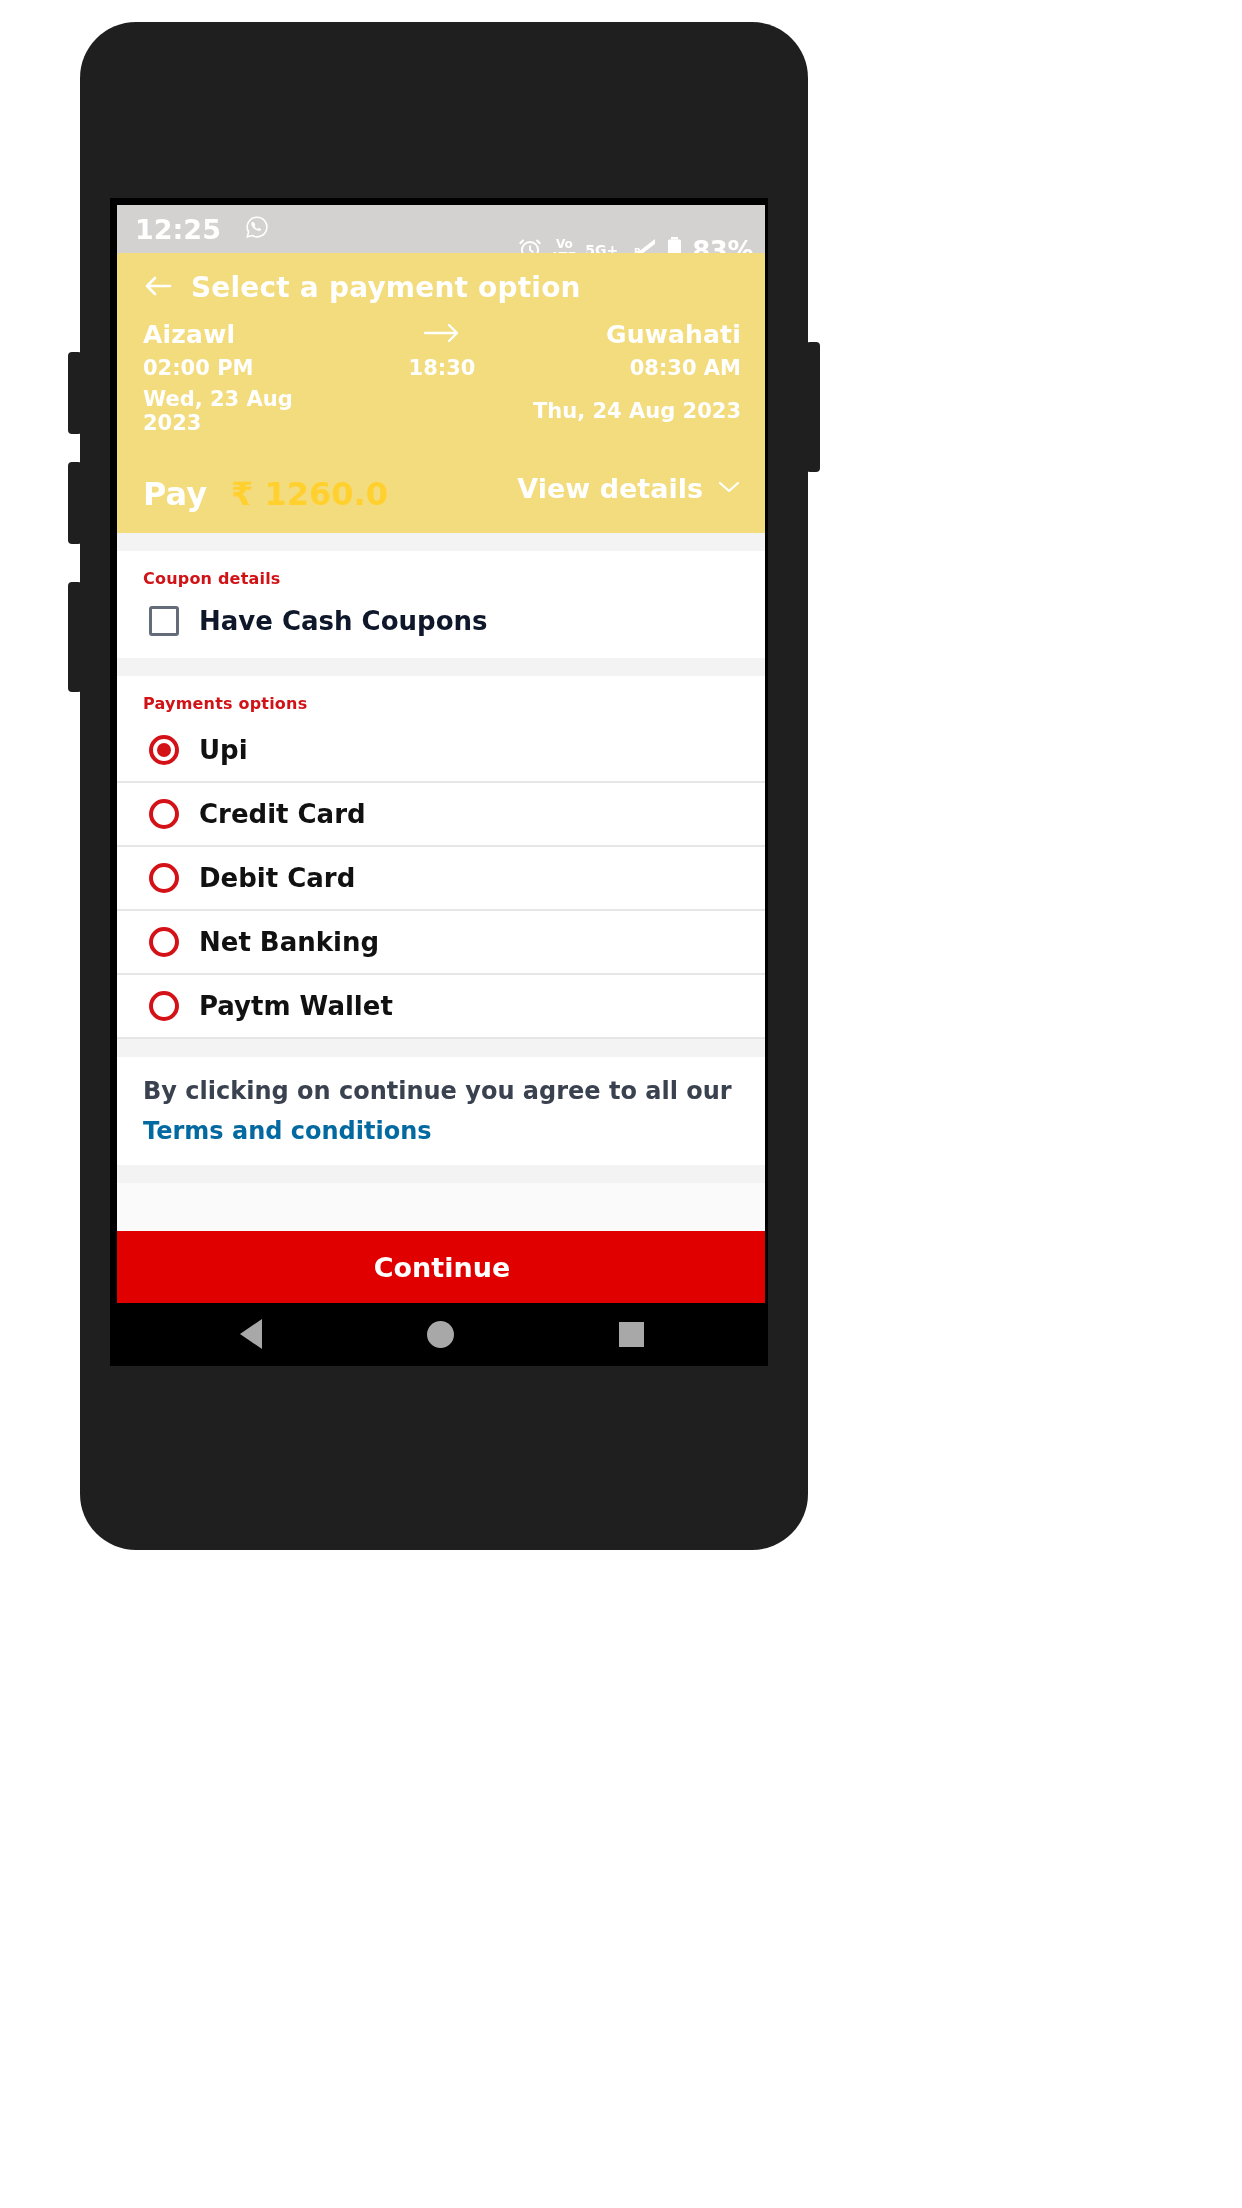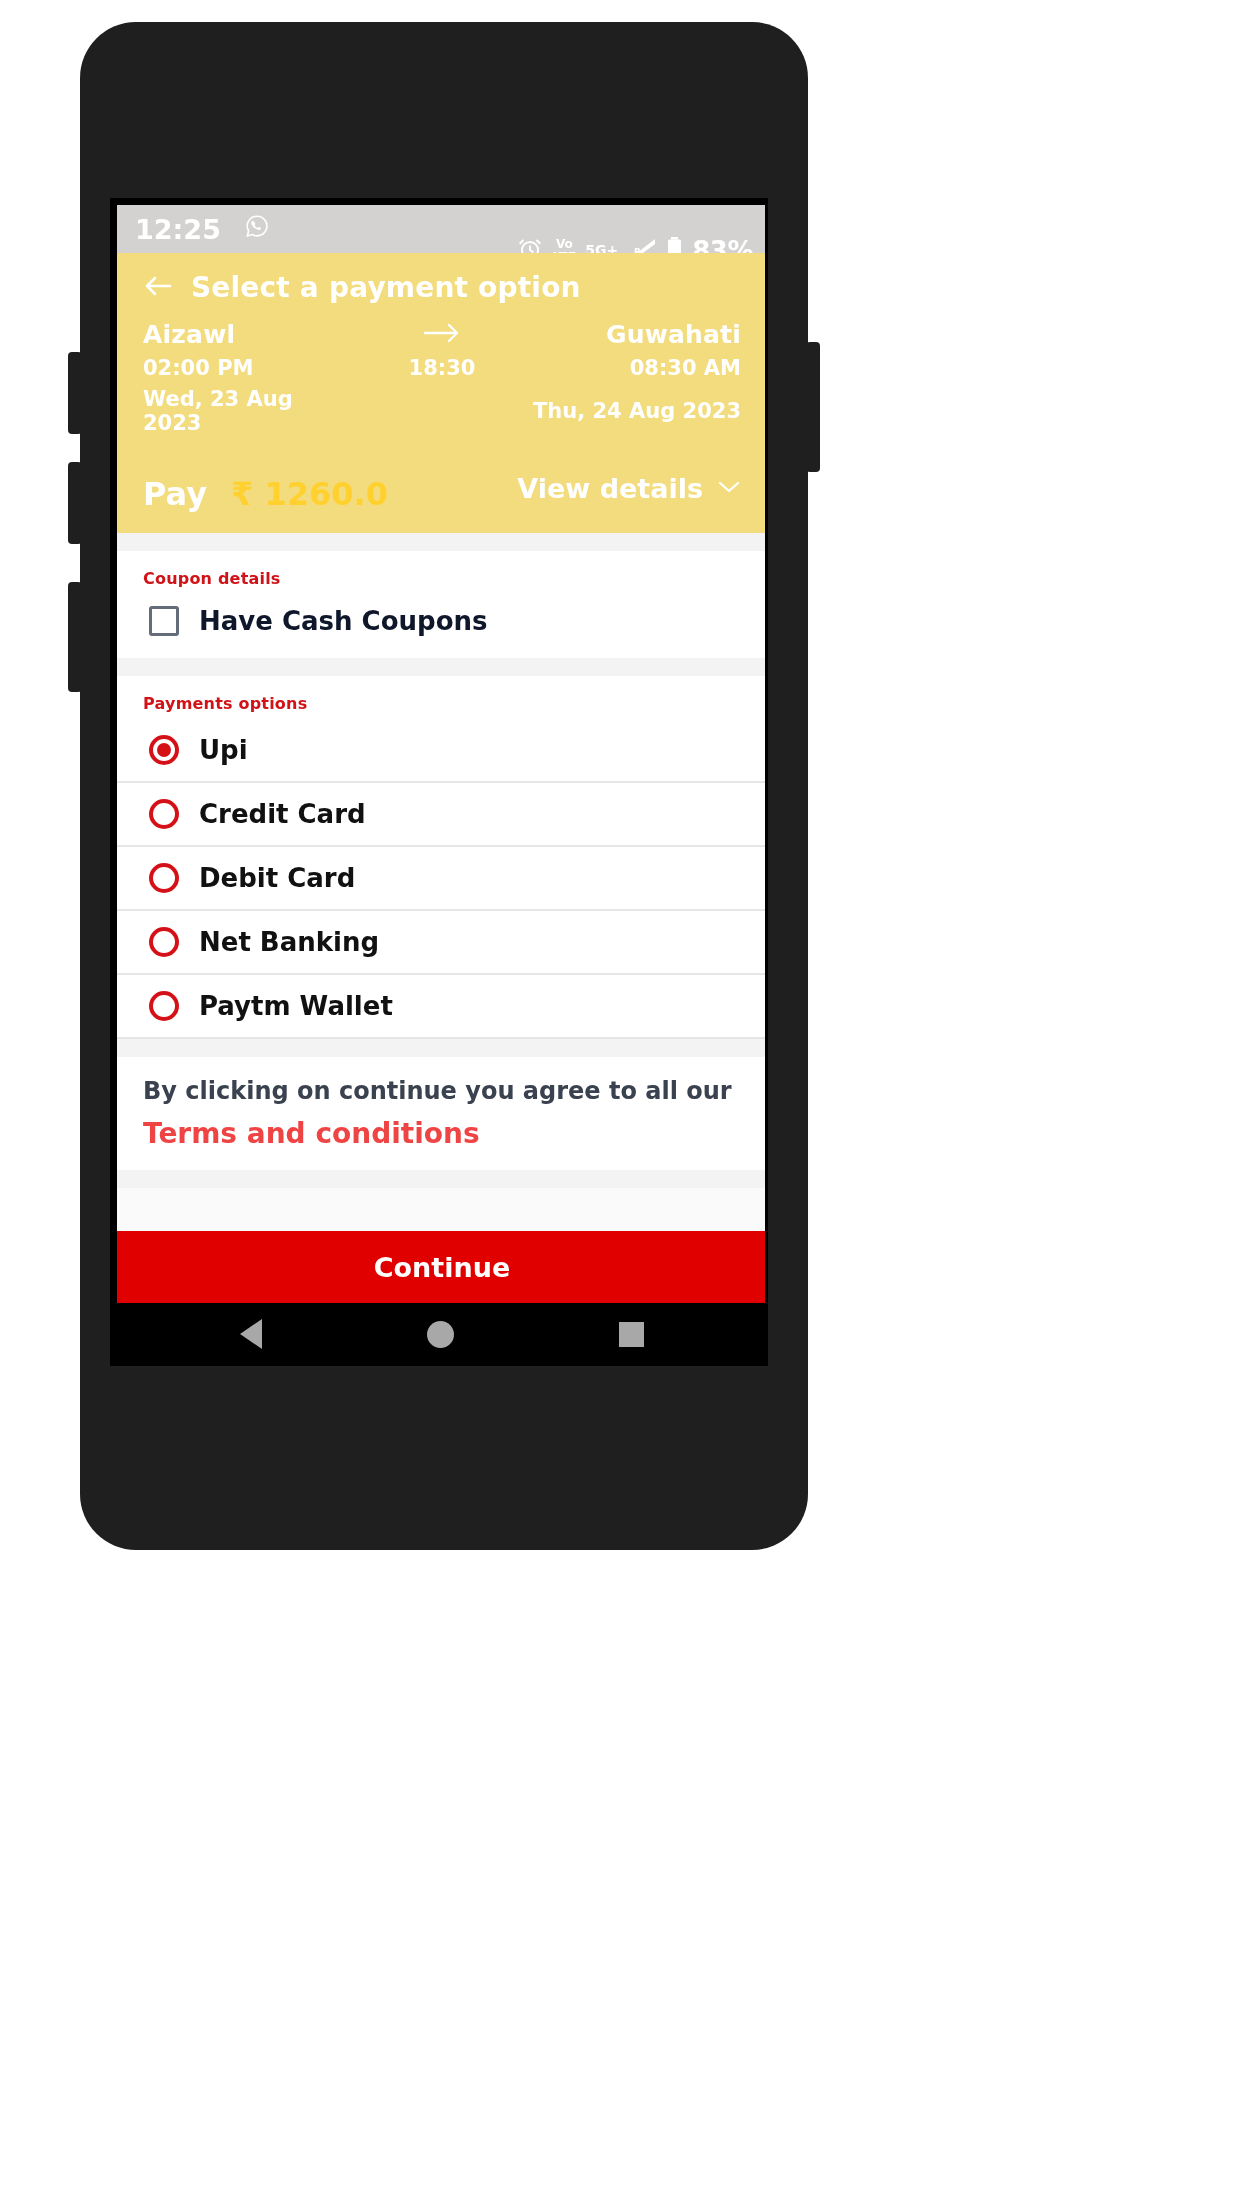--- a/index.html
+++ b/index.html
@@ -70,21 +70,21 @@
     background: #d4d1d1;
     display: flex;
     align-items: center;
     justify-content: space-between;
     padding: 0 14px 0 18px;
     box-sizing: border-box;
     flex: none;
   }
   .sb-left {
     display: flex;
-    align-items: flex-start;
+    align-items: center;
     gap: 24px;
   }
   .sb-time {
     color: #ffffff;
     font-size: 27px;
     font-weight: bold;
     font-family: "DejaVu Sans", sans-serif;
     letter-spacing: 0px;
   }
   .wa-icon { display: block; }
@@ -292,22 +292,22 @@
     padding: 20px 26px 20px 26px;
     flex: none;
   }
   .terms-line {
     color: #3a4250;
     font-size: 24px;
     font-weight: bold;
     margin-bottom: 12px;
   }
   .terms-link {
-    color: #ef4444;
-    font-size: 28px;
+    color: #0369a1;
+    font-size: 24px;
     font-weight: bold;
   }
 
   .filler {
     flex: 1 1 auto;
     background: #fafafa;
   }
 
   .continue-btn {
     flex: none;

